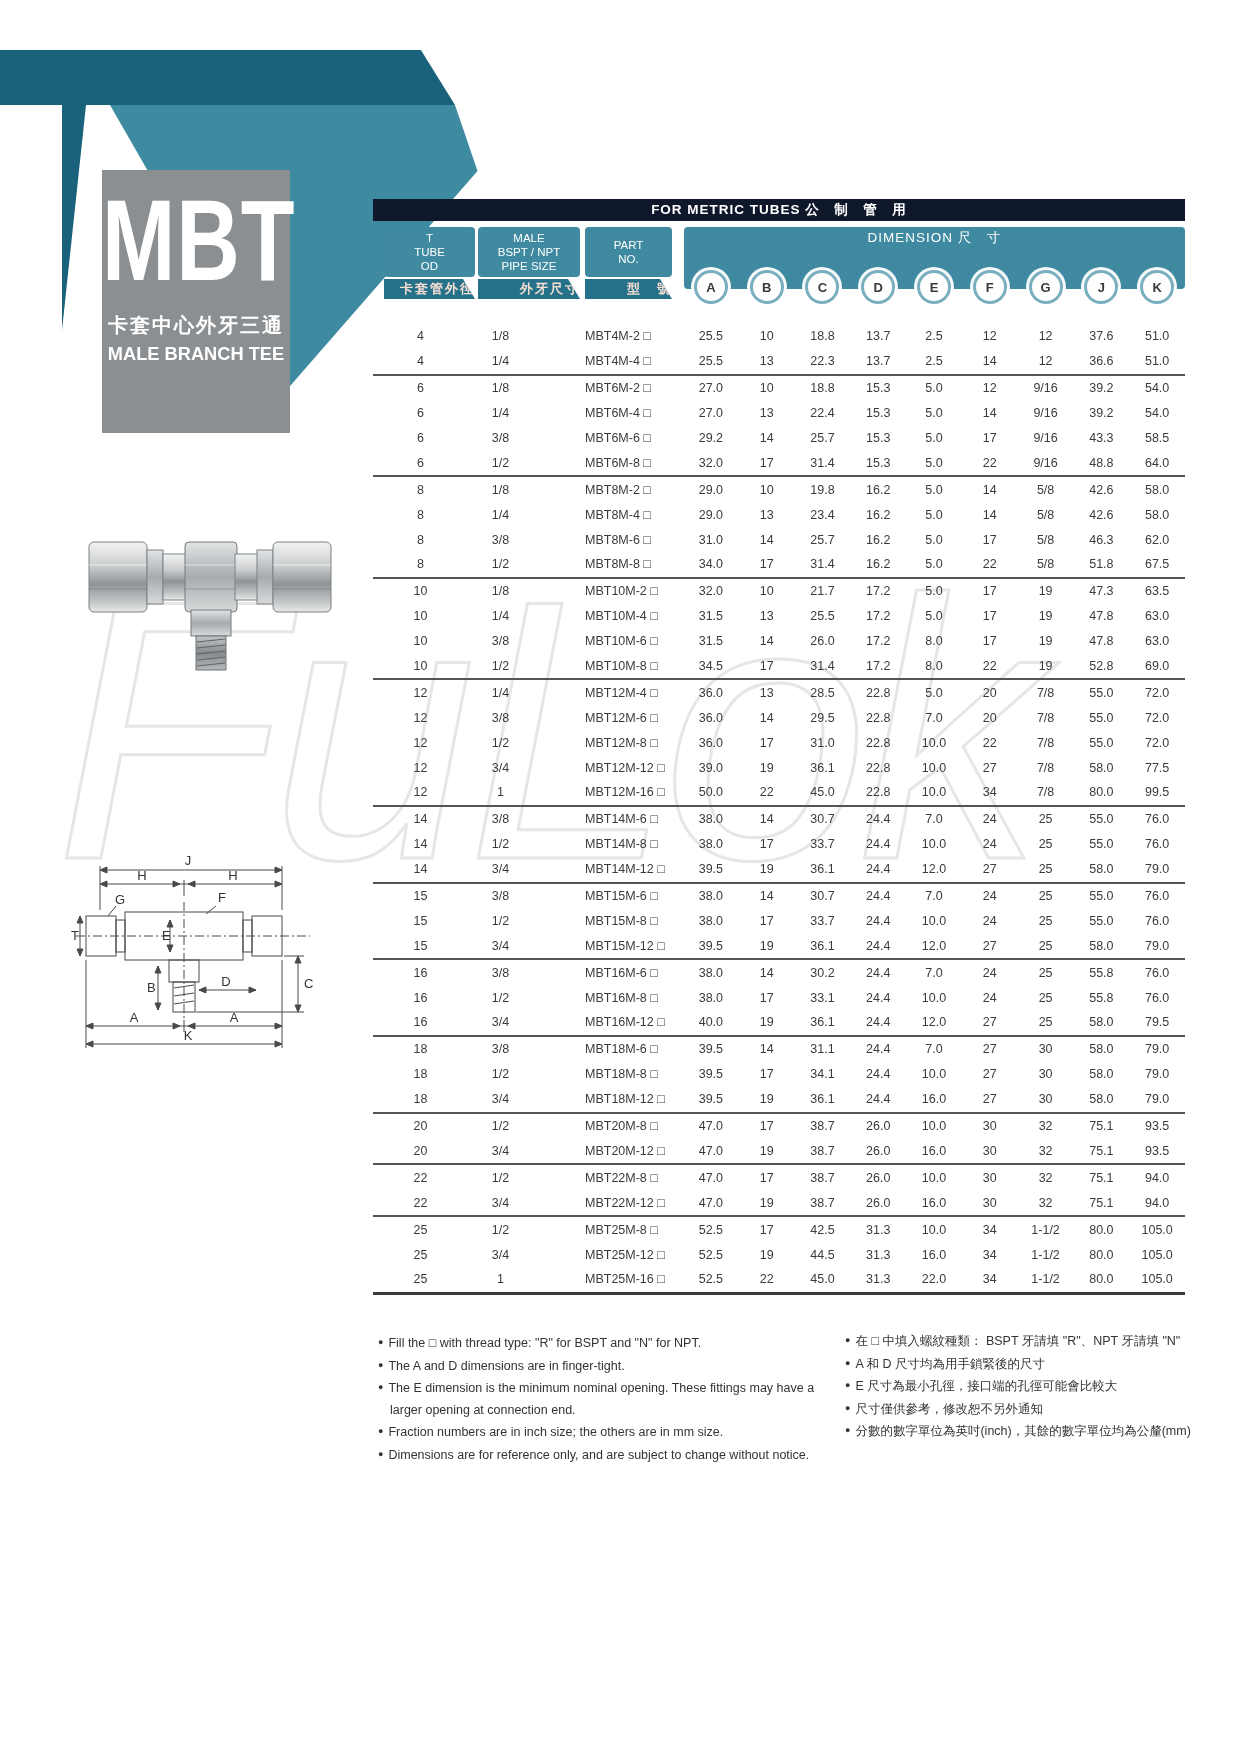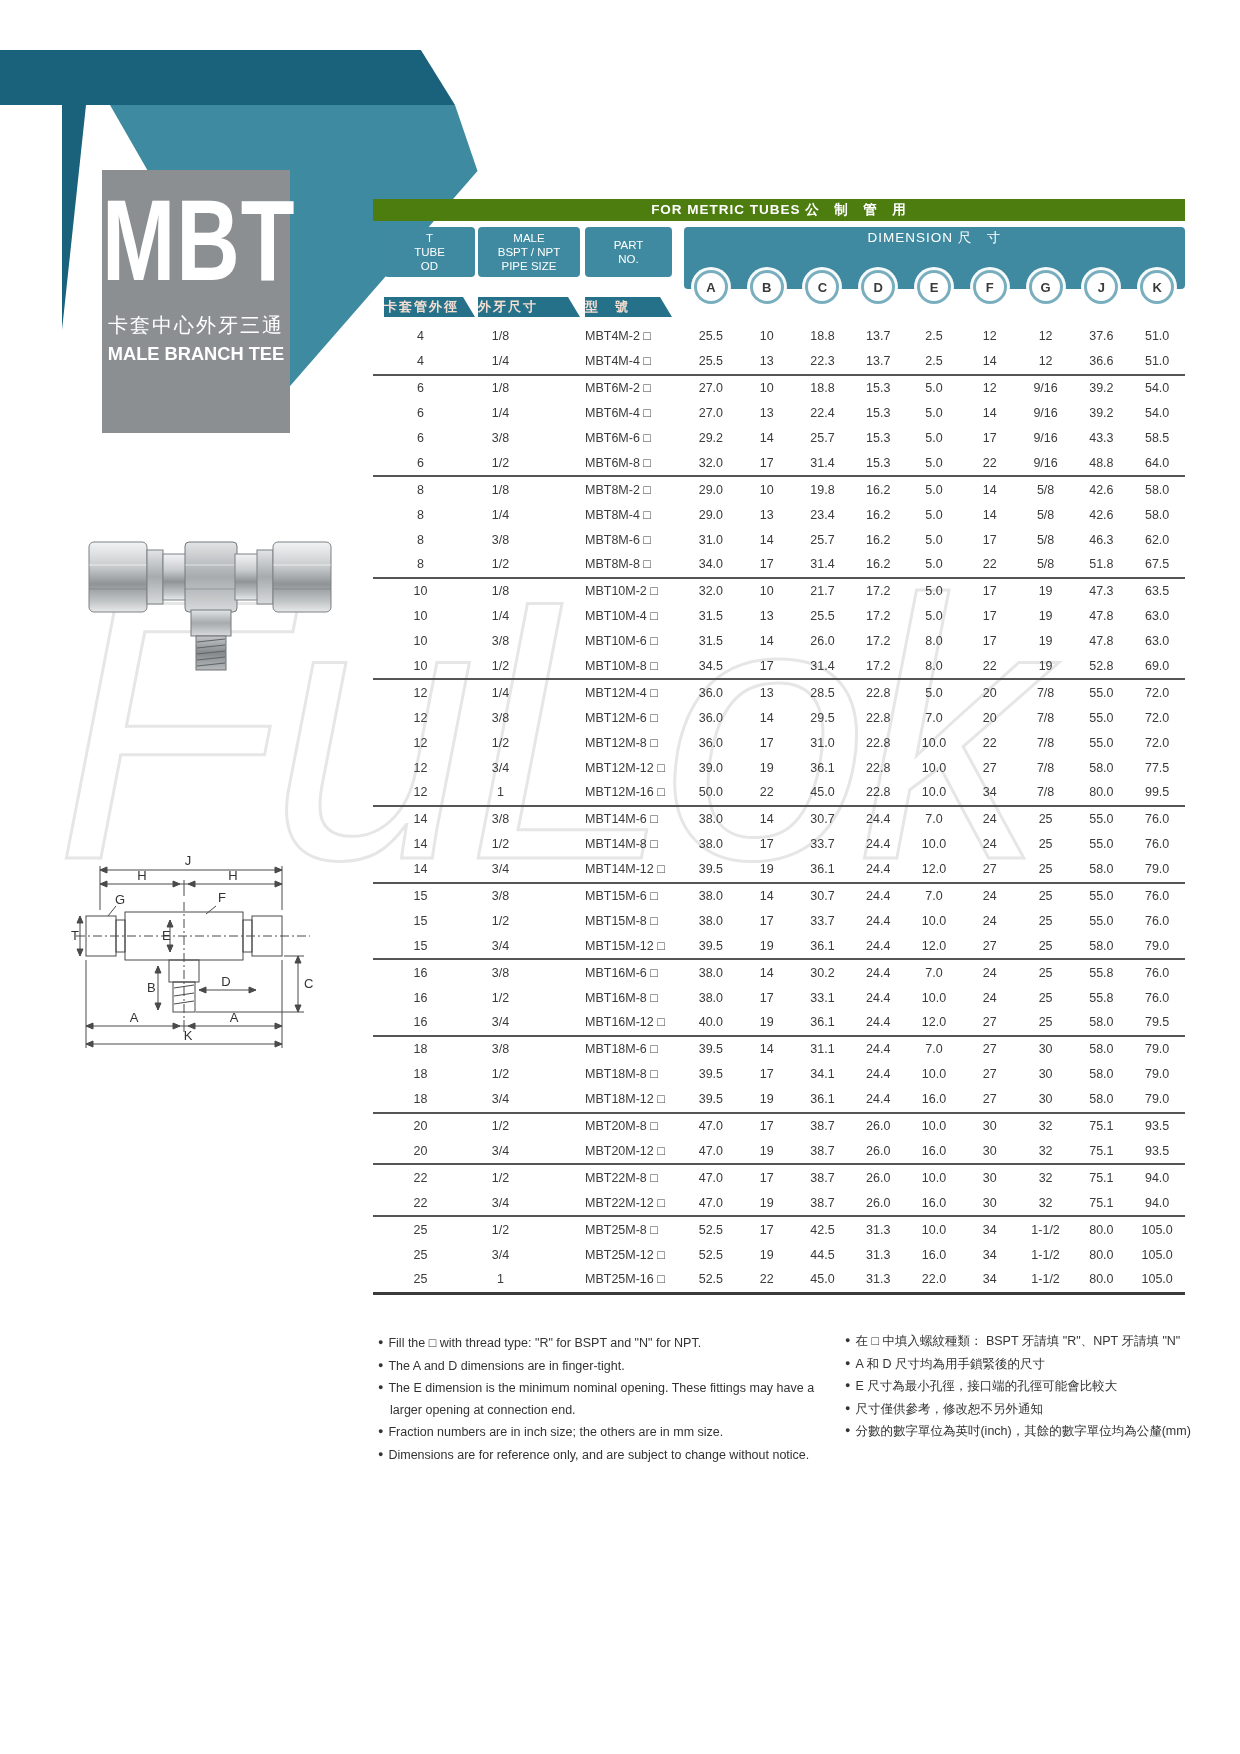--- a/index.html
+++ b/index.html
@@ -13,41 +13,41 @@
     clip-path:polygon(0 0,92.5% 0,100% 100%,0 100%);z-index:1;}
   .sliver{position:absolute;left:62px;top:105px;width:24px;height:225px;background:#1a617b;
     clip-path:polygon(0 0,100% 0,0 100%);z-index:1;}
   .chevron{position:absolute;left:110px;top:105px;width:375px;height:300px;background:#3e8aa1;
     clip-path:polygon(0% 0%,92% 0%,98% 22%,45% 98%);z-index:1;}
   
   .logo-block{position:absolute;left:102px;top:170px;width:188px;height:263px;background:#8b8f92;
     z-index:2;text-align:center;}
   .logo-code{color:#fff;font-weight:800;font-size:88px;letter-spacing:1px;line-height:1;
     transform:scaleY(1.3);transform-origin:top center;margin-top:14px;}
-  .logo-zh{color:#fff;font-weight:400;font-size:20px;letter-spacing:2px;margin-top:40px;white-space:nowrap;}
+  .logo-zh{color:#fff;font-weight:700;font-size:20px;letter-spacing:2px;margin-top:40px;white-space:nowrap;}
   .logo-en{color:#fff;font-weight:700;font-size:19px;letter-spacing:0;margin-top:4px;
     transform:scaleX(.96);transform-origin:center;white-space:nowrap;}
   
   .watermark{position:absolute;left:55px;top:545px;z-index:0;font-size:370px;font-weight:400;
     font-style:italic;line-height:1;letter-spacing:-10px;color:rgba(0,0,0,0);
     -webkit-text-stroke:3px #e6e6e6;pointer-events:none;user-select:none;}
   
   .photo{position:absolute;left:85px;top:490px;z-index:2;}
   .diagram{position:absolute;left:70px;top:850px;z-index:2;}
   .diagram text{font-family:"Liberation Sans",sans-serif;font-size:13px;fill:#333;}
   
   .table{position:absolute;left:373px;top:199px;width:812px;z-index:3;}
-  .banner{position:absolute;left:0;top:0;width:812px;height:22px;background:#4d7c0f;color:#fff;
+  .banner{position:absolute;left:0;top:0;width:812px;height:22px;background:#0f172a;color:#fff;
     font-size:13.5px;font-weight:700;text-align:center;line-height:22px;letter-spacing:1px;}
   .hbox{position:absolute;top:28px;}
   .hbox-top{background:#3f8aa0;color:#fff;border-radius:4px;height:50px;display:flex;
     align-items:center;justify-content:center;text-align:center;font-size:11.5px;font-weight:400;
     line-height:14px;white-space:pre-line;}
-  .ribbon{margin-top:20px;background:#26718a;color:#f4ddd1;font-size:13px;font-weight:700;
-    height:20px;line-height:20px;text-align:left;letter-spacing:2px;
+  .ribbon{margin-top:2px;background:#26718a;color:#f4ddd1;font-size:13px;font-weight:700;
+    height:20px;line-height:20px;text-align:right;letter-spacing:2px;
     clip-path:polygon(0 0,calc(100% - 12px) 0,100% 100%,0 100%);white-space:nowrap;}
   .hbox1{left:11px;width:91px;}
   .hbox2{left:105px;width:102px;border-radius:31px;}
   .hbox3{left:212px;width:87px;}
   .dimbox{position:absolute;left:311px;top:28px;width:501px;height:62px;background:#3f8aa0;
     border-radius:4px;color:#fff;text-align:center;font-size:13.5px;letter-spacing:1px;
     padding-top:2px;box-sizing:border-box;}
   .circle-row{position:absolute;left:0;top:71px;width:812px;display:flex;}
   .sp-tube{width:95px;}.sp-pipe{width:65px;}.sp-part{width:150px;}
   .dimcell{flex:1;display:flex;justify-content:center;}

